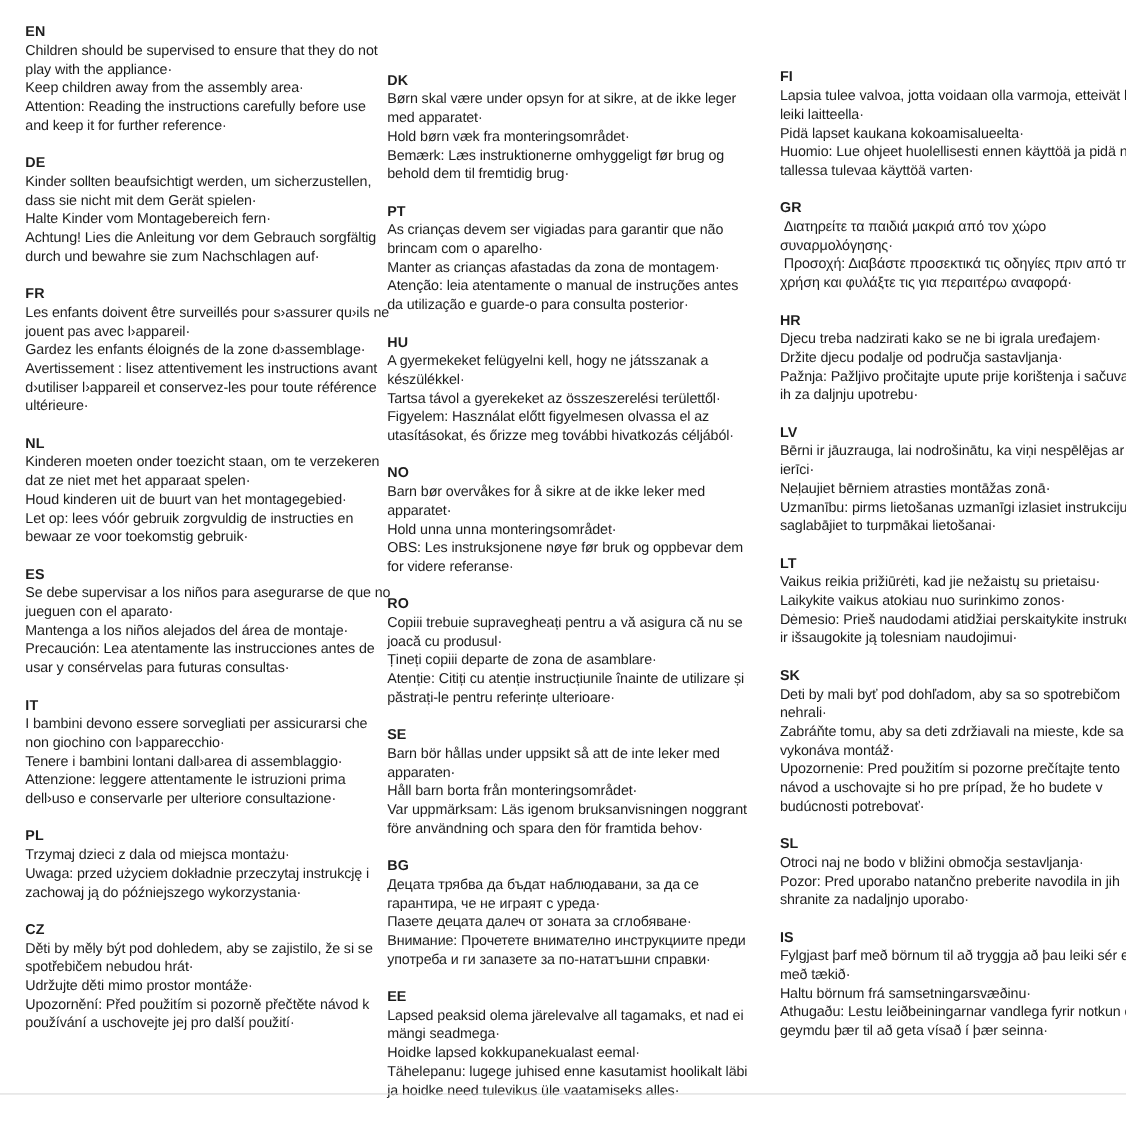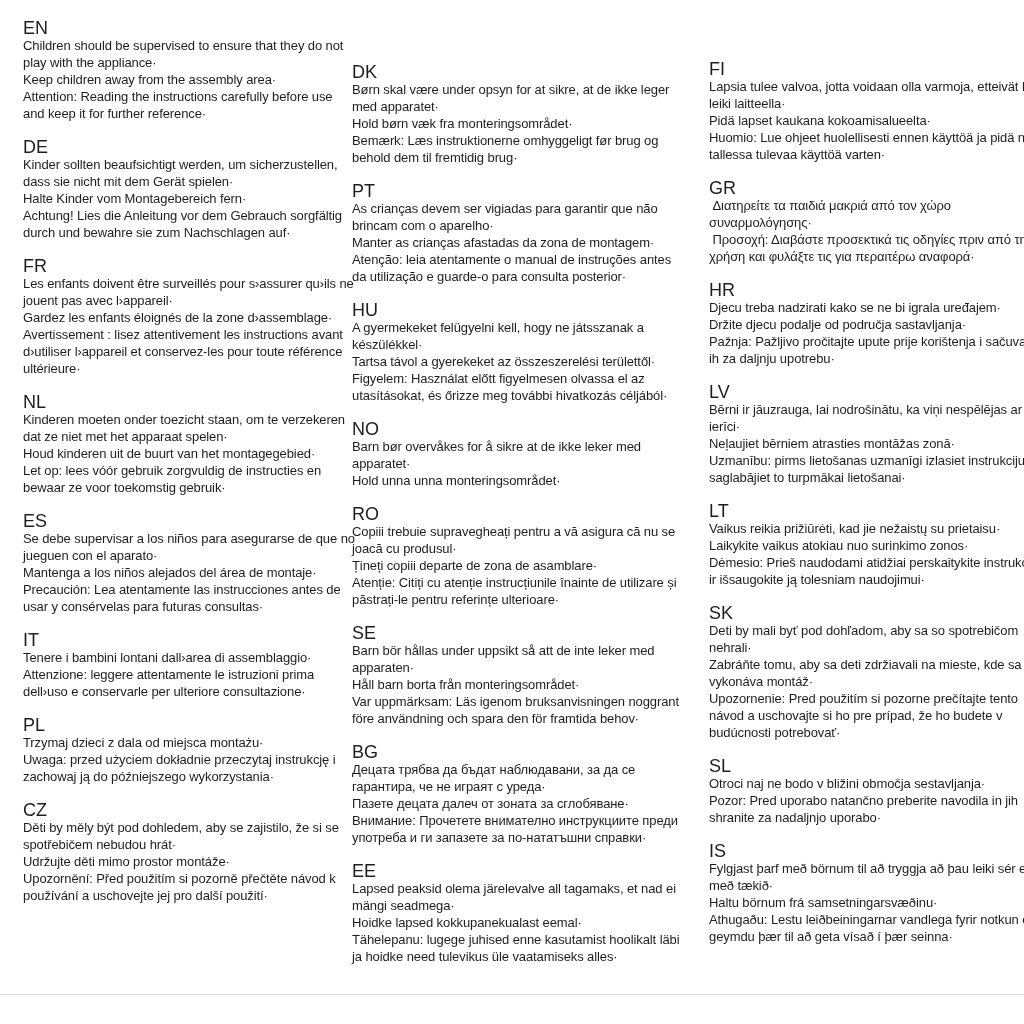--- a/index.html
+++ b/index.html
@@ -12,23 +12,23 @@
     position: relative;
   }
   .page { position: absolute; inset: 0; background: #ffffff; }
   .col { position: absolute; top: 20px; }
   #col1 { left: 23px;  width: 332px; }
   #col2 { left: 352px; width: 333px; margin-top: 44px; }
   #col3 { left: 709px; width: 336px; margin-top: 41px; }
   .sec + .sec { margin-top: 17px; }
   .code {
     margin: 0;
-    font-size: 18px;
+    font-size: 13px;
     line-height: 17px;
-    font-weight: normal;
+    font-weight: bold;
     letter-spacing: 0.1px;
   }
   .sentence {
     margin: 0;
     font-size: 13px;
     line-height: 17px;
     letter-spacing: -0.1px;
     white-space: pre-wrap;
   }
   .edge-line {
@@ -69,20 +69,21 @@
       <p class="sentence">Let op: lees vóór gebruik zorgvuldig de instructies en bewaar ze voor toekomstig gebruik·</p>
     </section>
     <section class="sec">
       <h2 class="code">ES</h2>
       <p class="sentence">Se debe supervisar a los niños para asegurarse de que no jueguen con el aparato·</p>
       <p class="sentence">Mantenga a los niños alejados del área de montaje·</p>
       <p class="sentence">Precaución: Lea atentamente las instrucciones antes de usar y consérvelas para futuras consultas·</p>
     </section>
     <section class="sec">
       <h2 class="code">IT</h2>
+      <p class="sentence">I bambini devono essere sorvegliati per assicurarsi che non giochino con l›apparecchio·</p>
       <p class="sentence">Tenere i bambini lontani dall›area di assemblaggio·</p>
       <p class="sentence">Attenzione: leggere attentamente le istruzioni prima dell›uso e conservarle per ulteriore consultazione·</p>
     </section>
     <section class="sec">
       <h2 class="code">PL</h2>
       <p class="sentence">Trzymaj dzieci z dala od miejsca montażu·</p>
       <p class="sentence">Uwaga: przed użyciem dokładnie przeczytaj instrukcję i zachowaj ją do późniejszego wykorzystania·</p>
     </section>
     <section class="sec">
       <h2 class="code">CZ</h2>
@@ -108,20 +109,21 @@
     <section class="sec">
       <h2 class="code">HU</h2>
       <p class="sentence">A gyermekeket felügyelni kell, hogy ne játsszanak a készülékkel·</p>
       <p class="sentence">Tartsa távol a gyerekeket az összeszerelési területtől·</p>
       <p class="sentence">Figyelem: Használat előtt figyelmesen olvassa el az utasításokat, és őrizze meg további hivatkozás céljából·</p>
     </section>
     <section class="sec">
       <h2 class="code">NO</h2>
       <p class="sentence">Barn bør overvåkes for å sikre at de ikke leker med apparatet·</p>
       <p class="sentence">Hold unna unna monteringsområdet·</p>
+      <p class="sentence">OBS: Les instruksjonene nøye før bruk og oppbevar dem for videre referanse·</p>
     </section>
     <section class="sec">
       <h2 class="code">RO</h2>
       <p class="sentence">Copiii trebuie supravegheați pentru a vă asigura că nu se joacă cu produsul·</p>
       <p class="sentence">Țineți copiii departe de zona de asamblare·</p>
       <p class="sentence">Atenție: Citiți cu atenție instrucțiunile înainte de utilizare și păstrați-le pentru referințe ulterioare·</p>
     </section>
     <section class="sec">
       <h2 class="code">SE</h2>
       <p class="sentence">Barn bör hållas under uppsikt så att de inte leker med apparaten·</p>

